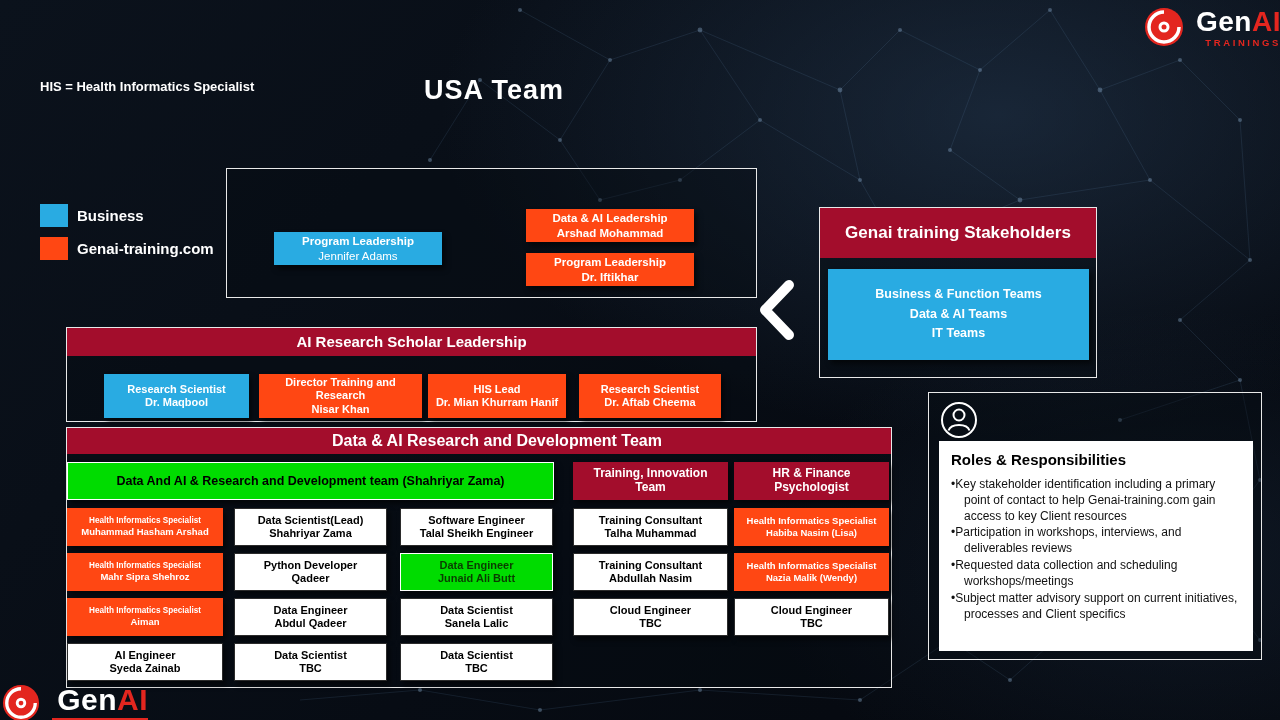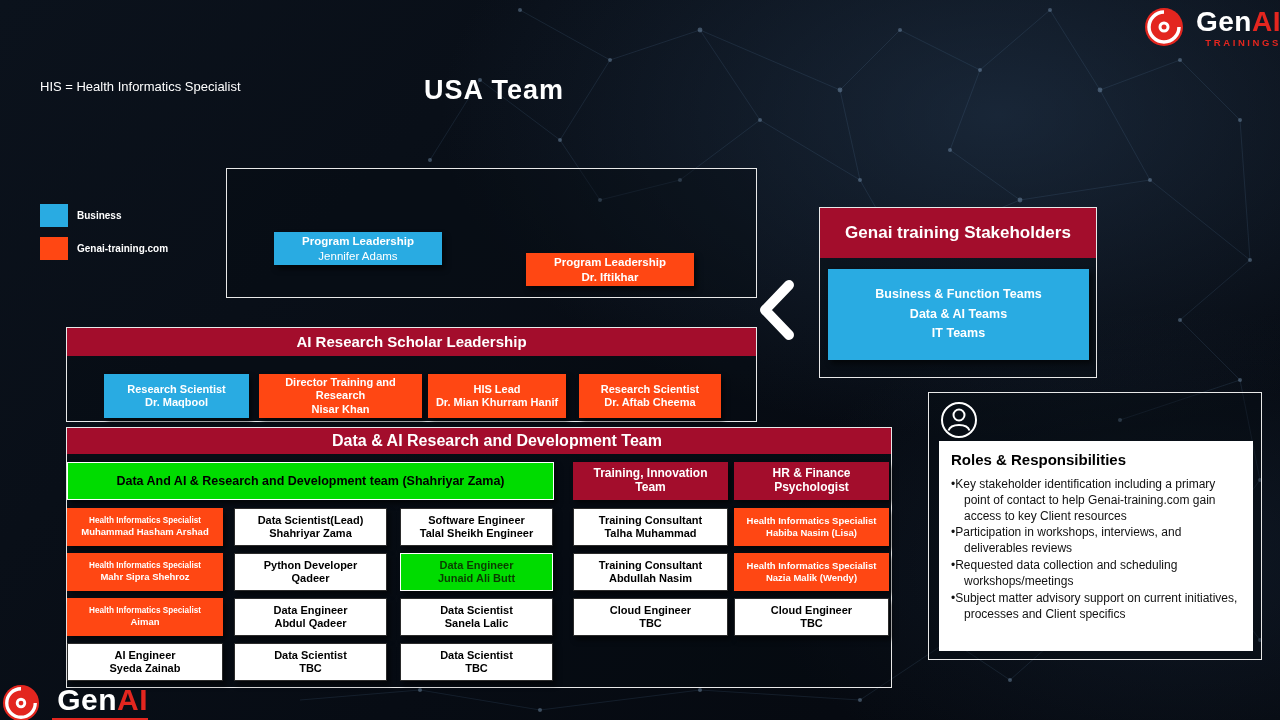--- a/index.html
+++ b/index.html
@@ -12,39 +12,39 @@
   }
   .stage {
     position:absolute; left:0; top:0; width:1280px; height:720px;
     background:
       radial-gradient(ellipse 900px 520px at 78% 16%, rgba(42,64,90,0.50), rgba(0,0,0,0) 62%),
       radial-gradient(ellipse 700px 420px at 92% 78%, rgba(30,48,70,0.38), rgba(0,0,0,0) 60%),
       linear-gradient(135deg,#0b121c 0%,#070c14 55%,#05080e 100%);
   }
   .plexus { position:absolute; left:0; top:0; }
 
-  .abbrev-note { position:absolute; left:40px; top:79px; color:#fff; font-weight:normal; font-size:13px; }
+  .abbrev-note { position:absolute; left:40px; top:79px; color:#fff; font-weight:bold; font-size:13px; }
   .slide-title { position:absolute; left:424px; top:75px; color:#fff; font-weight:bold; font-size:27px; letter-spacing:1px; }
 
   
   .logo { position:absolute; display:flex; align-items:flex-start; gap:12px; }
   .logo-top { left:1144px; top:7px; }
   .logo-bottom { left:2px; top:684px; }
   .logo-text { display:flex; flex-direction:column; align-items:flex-end; }
   .logo-word { font-weight:bold; font-size:28px; line-height:1.05; letter-spacing:0.5px; }
   .logo-word .gen { color:#fff; }
   .logo-word .ai { color:#E3261F; }
   .logo-sub { font-size:9.5px; font-weight:bold; color:#E3261F; letter-spacing:2.6px; margin-top:1px; }
   .logo-bottom .logo-word { font-size:30px; }
   .logo-bottom .logo-sub { background:#E3261F; color:#fff; padding:2px 12px 3px 12px; letter-spacing:2.2px; margin-top:2px; }
 
   
   .legend-item { position:absolute; display:flex; align-items:center; gap:9px; }
   .legend-swatch { width:28px; height:23px; }
-  .legend-label { color:#fff; font-weight:bold; font-size:10px; }
+  .legend-label { color:#fff; font-weight:bold; font-size:15px; }
 
   
   .panel { position:absolute; border:1px solid #e9e9e9; background:rgba(6,11,18,0.35); }
   .panel-header { background:#A30D2C; color:#fff; font-weight:bold; display:flex; align-items:center; justify-content:center; text-align:center; line-height:1.15; }
 
   
   .card { position:absolute; display:flex; flex-direction:column; align-items:center; justify-content:center;
           text-align:center; line-height:1.22; box-shadow:3px 4px 5px rgba(0,0,0,0.55); padding:2px 4px; }
   .card .role { font-weight:bold; }
   .card .name { font-weight:bold; }
@@ -163,20 +163,24 @@
   <div class="legend-item" style="left:40px; top:237px;">
     <div class="legend-swatch" style="background:#FF4713;"></div>
     <div class="legend-label">Genai-training.com</div>
   </div>
 
   <div class="panel" style="left:226px; top:168px; width:531px; height:130px;">
     <div class="card blue ceo-card ceo-blue" style="left:47px; top:63px; width:168px; height:33px;">
       <div class="role">Program Leadership</div>
       <div class="name">Jennifer Adams</div>
     </div>
+    <div class="card orange ceo-card" style="left:299px; top:40px; width:168px; height:33px;">
+      <div class="role">Data &amp; AI  Leadership</div>
+      <div class="name">Arshad Mohammad</div>
+    </div>
     <div class="card orange ceo-card" style="left:299px; top:84px; width:168px; height:33px;">
       <div class="role">Program Leadership</div>
       <div class="name">Dr. Iftikhar</div>
     </div>
   </div>
 
   <svg class="chevron" width="42" height="64" viewBox="0 0 42 64">
     <polyline points="33,7 9,32 33,57" fill="none" stroke="#fff" stroke-width="10" stroke-linecap="round" stroke-linejoin="round"></polyline>
   </svg>
 

